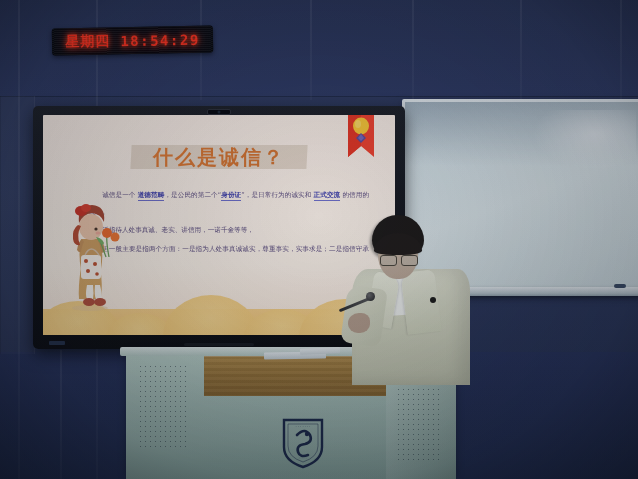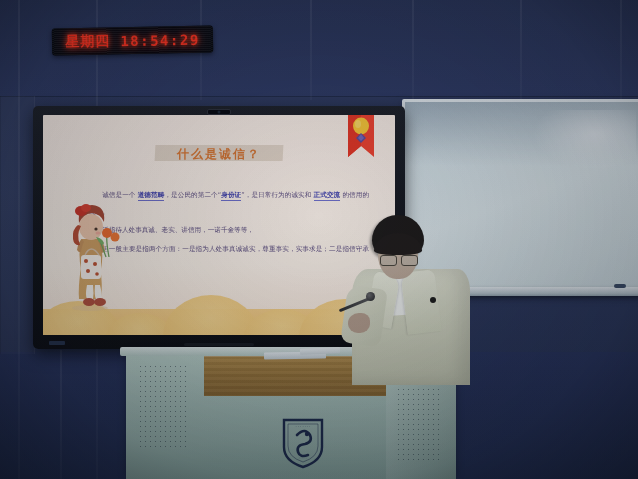--- a/index.html
+++ b/index.html
@@ -170,21 +170,21 @@
     position:absolute;
     left:0; right:0; top:4px; bottom:6px;
     background: rgba(196,176,150,.40);
     transform: skewX(-3deg);
     z-index:0;
   }
   .slide-title {
     position: relative;
     z-index: 1;
     font-family: "DejaVu Sans", sans-serif;
-    font-size: 12px;
+    font-size: 20px;
     font-weight: bold;
     color: #b5652f;
     letter-spacing: 2px;
   }
 
   .slide-body {
     position: absolute;
     left: 46px; right: 26px; top: 72px;
     font-family: "DejaVu Sans", sans-serif;
     font-size: 6.6px;

